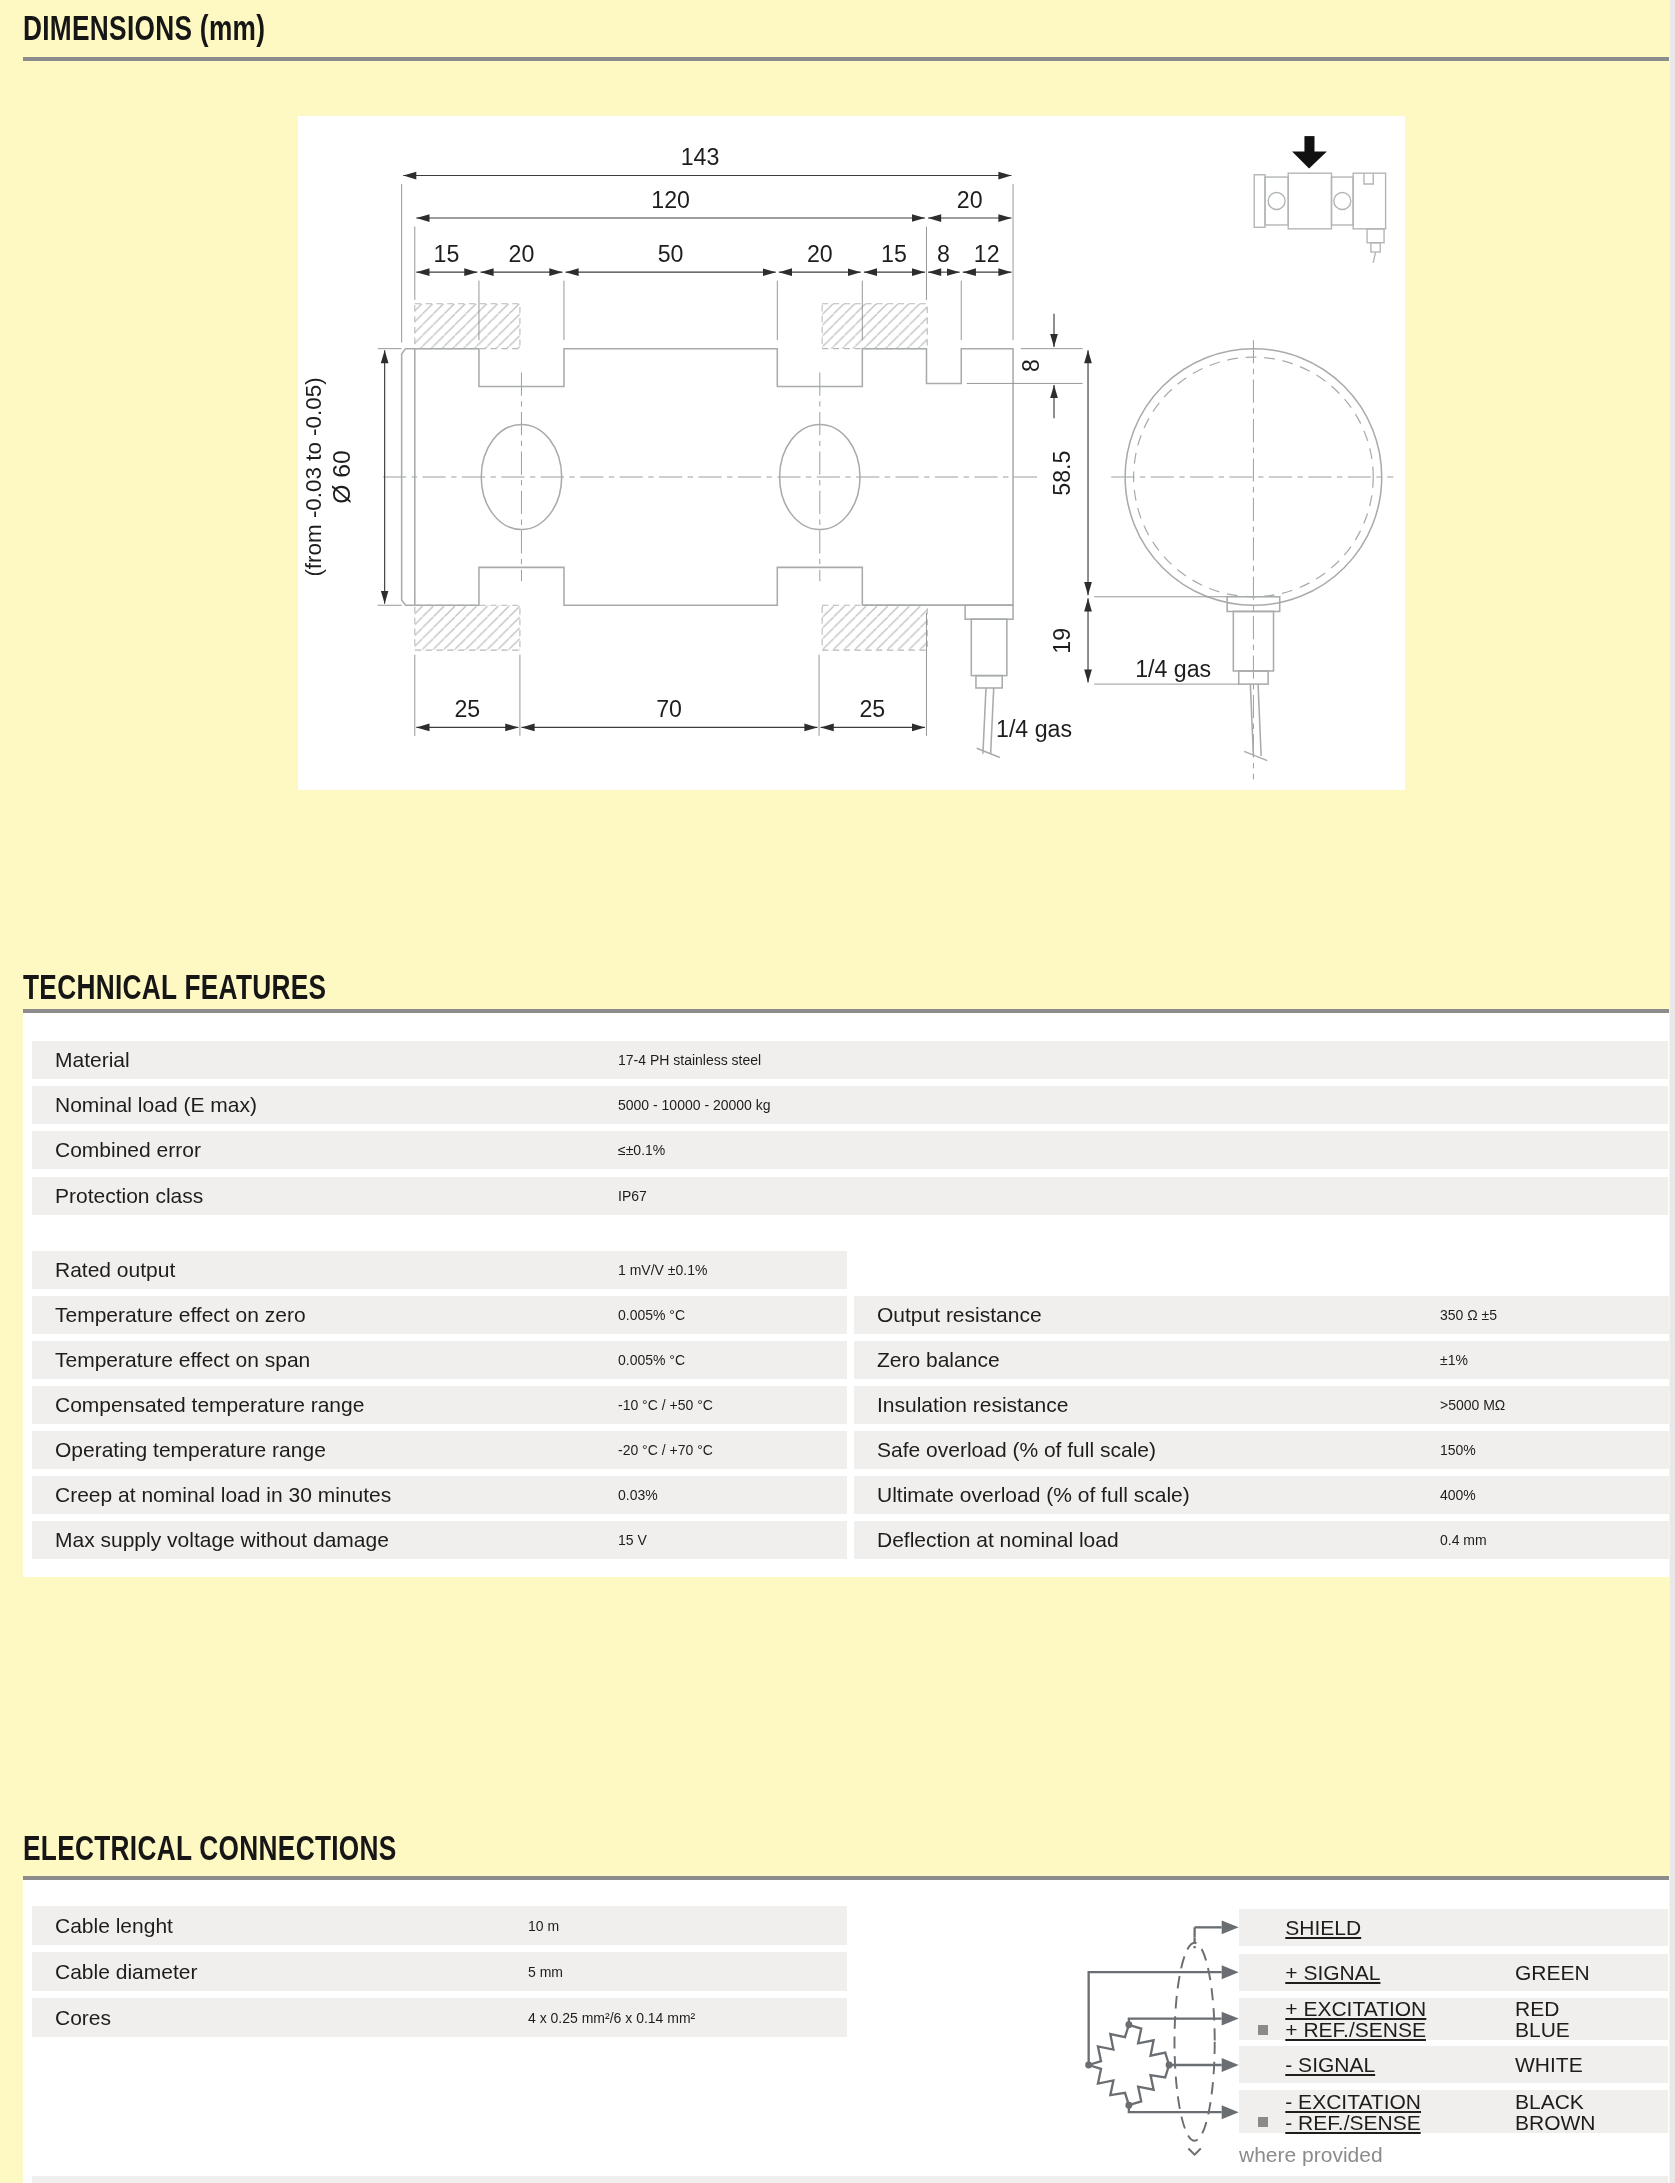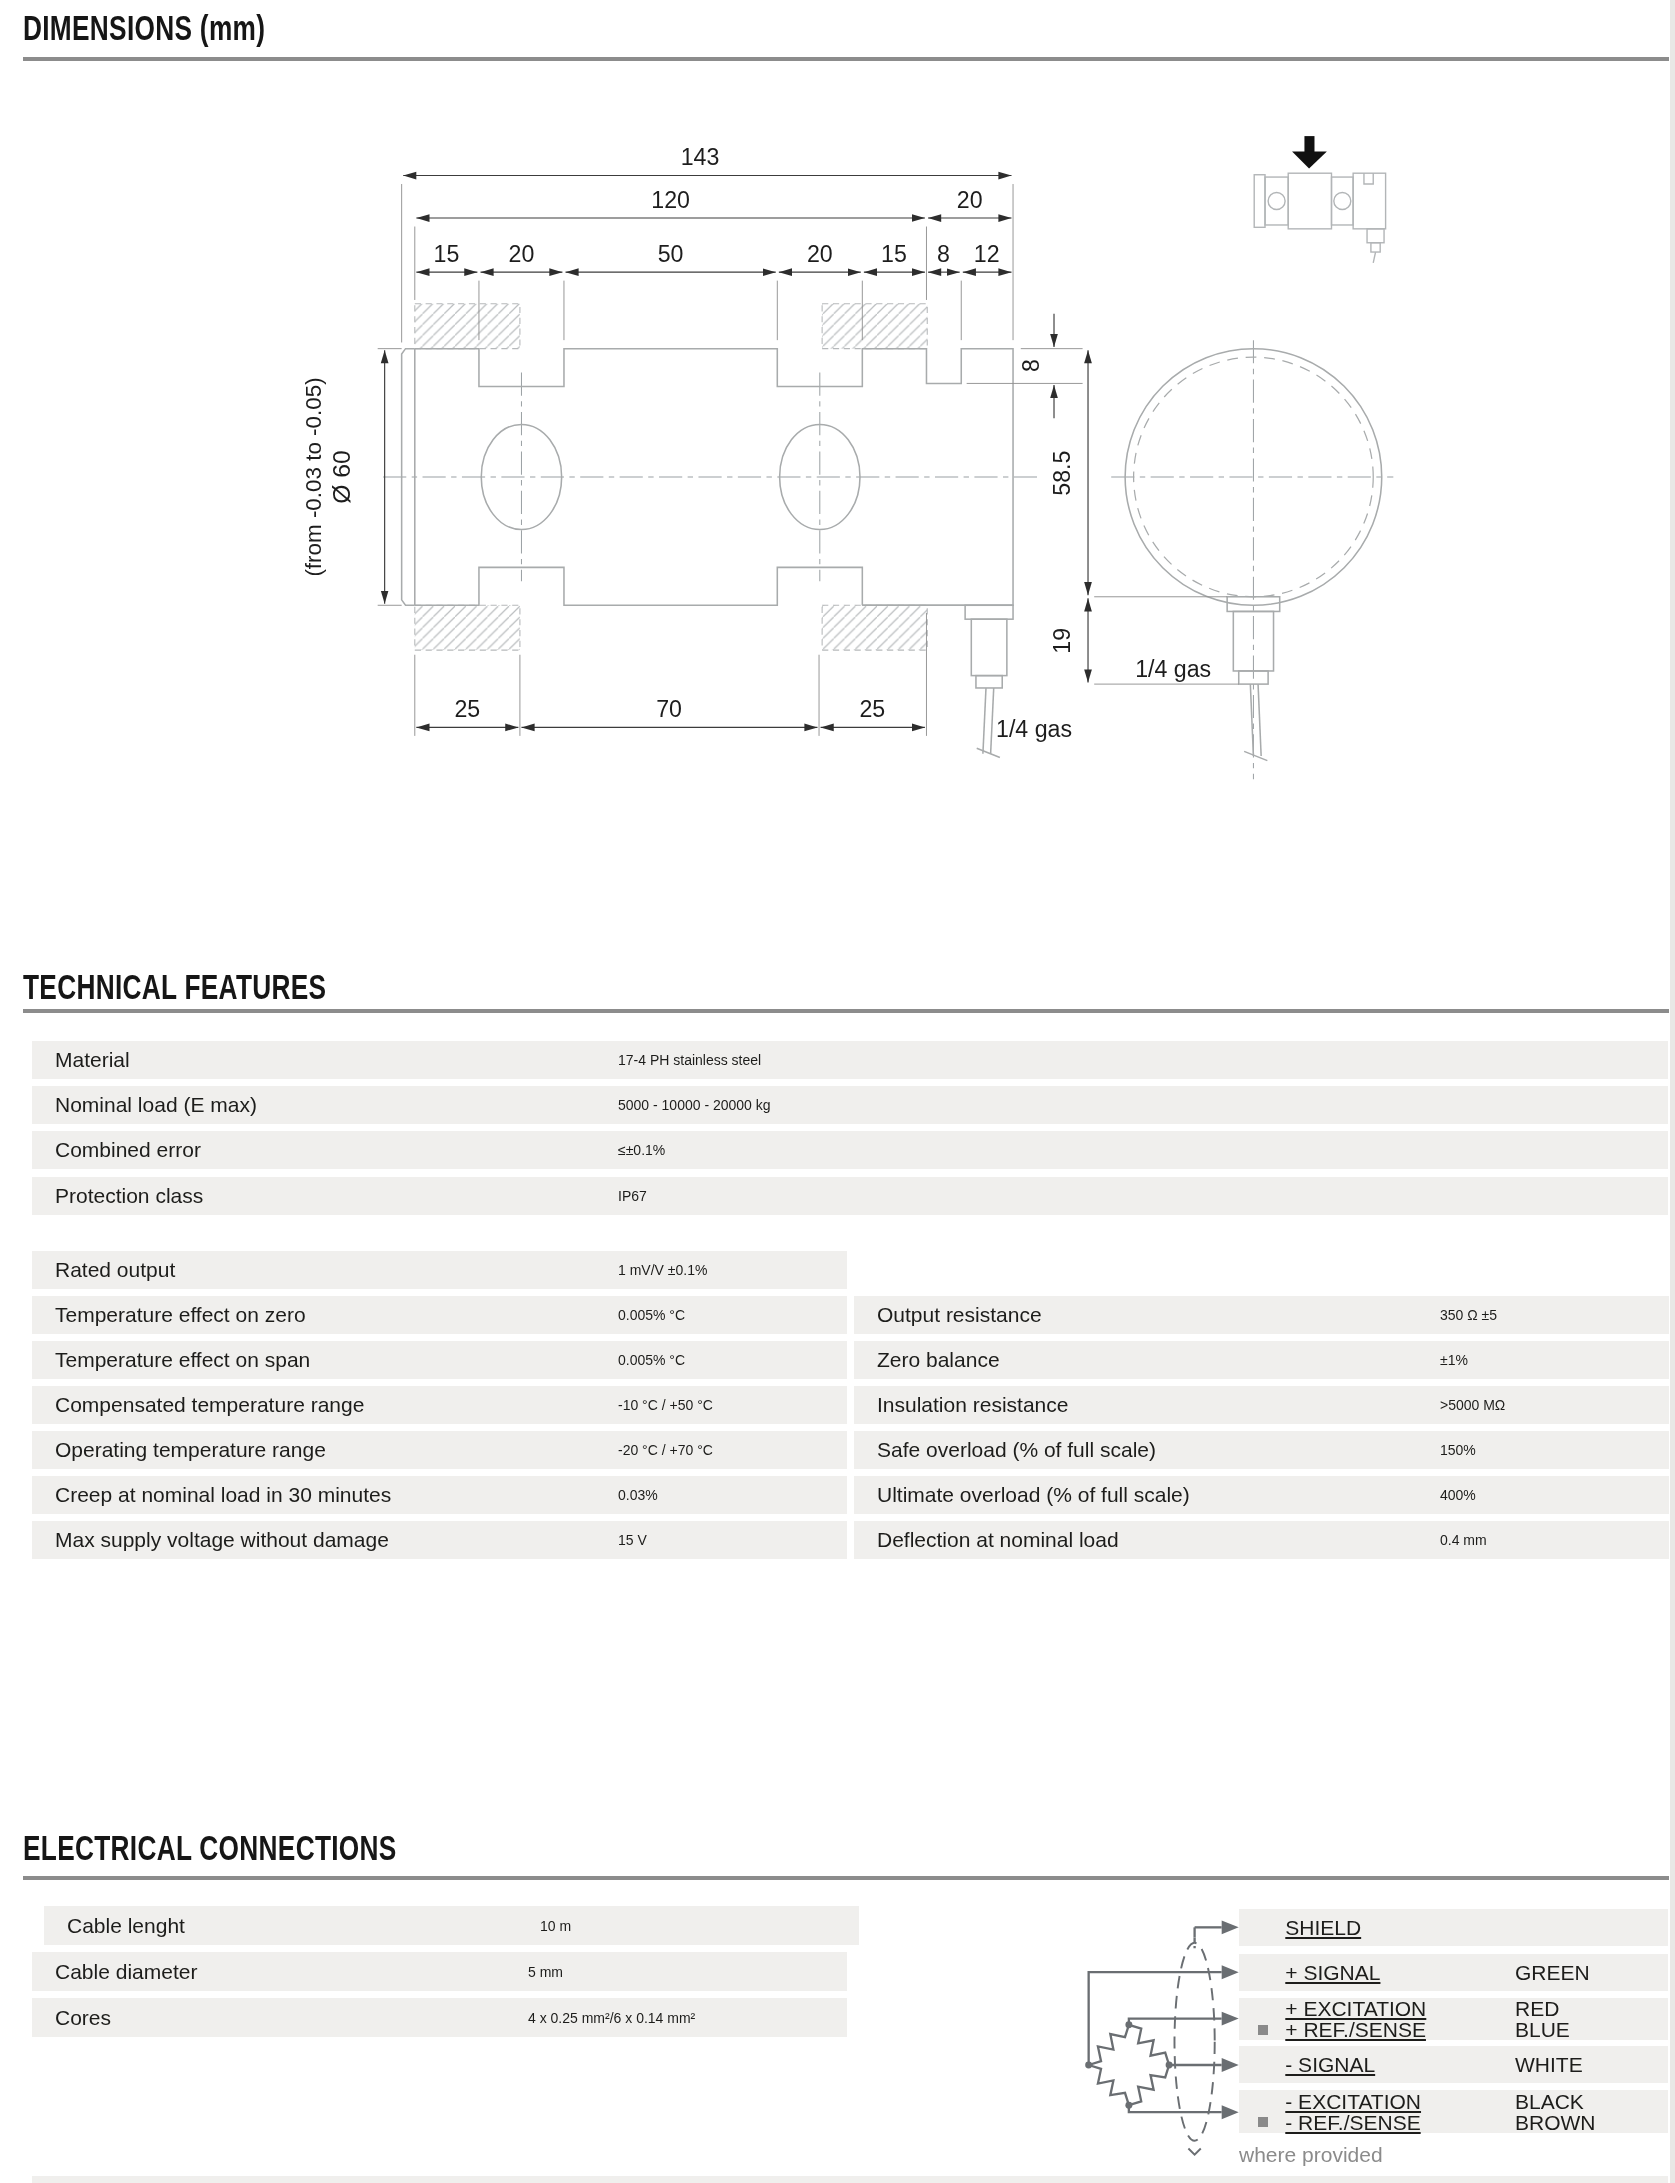--- a/index.html
+++ b/index.html
@@ -1,17 +1,17 @@
 <!DOCTYPE html>
 <html style="font-size:12.4px"><head>
 <meta charset="utf-8">
 <style>
   html,body{margin:0;padding:0;}
   body{font-family:"Liberation Sans", sans-serif; background:#e9e8e6;}
-  #page{position:relative;width:1670px;height:2183px;background:#ffffff;overflow:hidden;}
+  #page{position:relative;width:1670px;height:2183px;background:#fef9c3;overflow:hidden;}
   .zone{position:absolute;background:#ffffff;}
   .sec-title{position:absolute;left:23px;font-weight:700;font-size:35px;color:#161616;
     white-space:nowrap;transform:scaleX(0.75);transform-origin:left center;letter-spacing:0.4px;}
   .rule{position:absolute;left:23px;width:1646px;height:3.9px;background:#8c8c8c;}
   .row{position:absolute;background:#f0efed;display:flex;align-items:center;}
   .row .lbl{padding-left:23px;font-size:21px;color:#1d1d1b;}
   .row .val{position:absolute;left:586px;font-size:14px;color:#1d1d1b;white-space:nowrap;}
   .row.ec .val{left:496px;}
   .wrow{position:absolute;left:1239px;width:429px;background:#f0efed;
     display:flex;flex-direction:column;justify-content:center;}
@@ -247,21 +247,21 @@
   </div>
   <div class="row" style="left:854px;top:1521px;width:815px;height:38px;align-items:center;">
     <span class="lbl">Deflection at nominal load</span>
     <span class="val">0.4 mm</span>
   </div>
 
   <div class="sec-title" style="top:1828px;">ELECTRICAL CONNECTIONS</div>
   <div class="rule" style="top:1876px;"></div>
   <div class="zone" style="left:23px;top:1880px;width:1646px;height:303px;"></div>
 
-  <div class="row ec" style="left:32px;top:1906px;width:815px;height:39px;margin-left:12px;">
+  <div class="row ec" style="left:32px;top:1906px;width:815px;height:39px;">
     <span class="lbl">Cable lenght</span>
     <span class="val">10 m</span>
   </div>
   <div class="row ec" style="left:32px;top:1952px;width:815px;height:39px;">
     <span class="lbl">Cable diameter</span>
     <span class="val">5 mm</span>
   </div>
   <div class="row ec" style="left:32px;top:1998px;width:815px;height:39px;">
     <span class="lbl">Cores</span>
     <span class="val">4 x 0.25 mm²/6 x 0.14 mm²</span>

